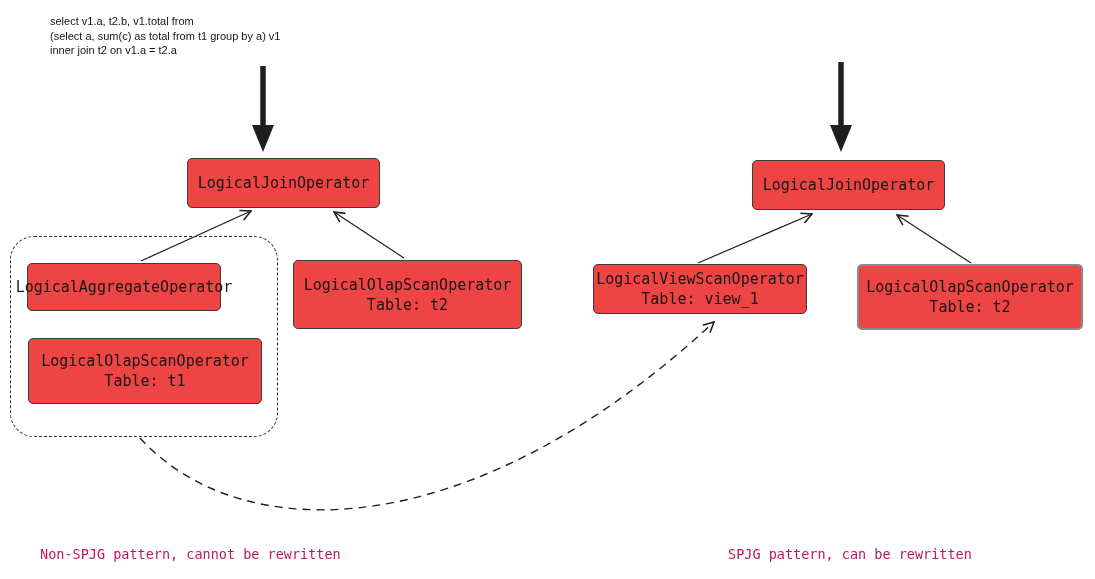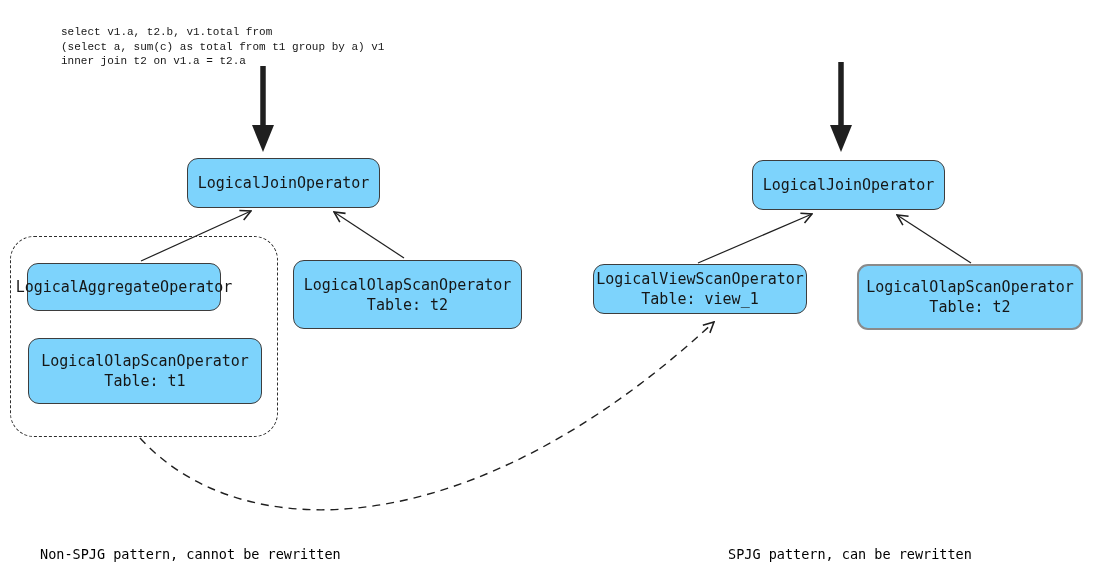--- a/index.html
+++ b/index.html
@@ -2,44 +2,44 @@
 <html><head>
 <meta charset="utf-8">
 <style>
   html,body{margin:0;padding:0;background:#ffffff;}
   .stage{
     position:relative;width:1095px;height:579px;background:#ffffff;overflow:hidden;
     font-family:"DejaVu Sans Mono","Liberation Mono",monospace;color:#1c1c1c;
   }
   .overlay{position:absolute;left:0;top:0;width:1095px;height:579px;}
   .sql{
-    position:absolute;margin:16px;white-space:pre;color:#161616;
-    font-family:Liberation Mono, monospace;
+    position:absolute;margin:5px;white-space:pre;color:#161616;
+    font-family:Liberation Sans, sans-serif;
   }
   .sql-left{left:45px;top:9px;font-size:11px;line-height:14.5px;}
   .sql-right{left:565px;top:33px;font-size:13px;line-height:16px;}
   .node{
-    position:absolute;box-sizing:border-box;background:#7dd3fc;
-    border:1.5px solid #3d3d3d;border-radius:11px;
+    position:absolute;box-sizing:border-box;background:#ef4444;
+    border:1.5px solid #3d3d3d;border-radius:5px;
     display:flex;flex-direction:column;align-items:center;justify-content:center;
     font-size:15px;line-height:20px;text-align:left;color:#161616;
   }
   .node-left-join   {left:187px;top:158px;width:193px;height:50px;}
   .node-aggregate   {left:27px; top:263px;width:194px;height:48px;}
   .node-scan-t1     {left:28px; top:338px;width:234px;height:66px;}
   .node-scan-t2-l   {left:293px;top:260px;width:229px;height:69px;}
   .node-right-join  {left:752px;top:160px;width:193px;height:50px;}
   .node-view-scan   {left:593px;top:264px;width:214px;height:50px;}
   .node-scan-t2-r   {left:857px;top:264px;width:226px;height:66px;border-color:#8a8a8a;border-width:2px;}
   .group-dashed{
     position:absolute;left:10px;top:236px;width:268px;height:201px;box-sizing:border-box;
     border:1.7px dashed #2e2e2e;border-radius:24px;background:transparent;
   }
   .caption{
-    position:absolute;top:546px;font-size:13.5px;color:#000000;white-space:pre;
+    position:absolute;top:546px;font-size:13.5px;color:#be185d;white-space:pre;
   }
   .caption-left{left:40px;}
   .caption-right{left:728px;}
 </style>
 </head>
 <body>
 
 <div class="stage">
 
   <svg class="overlay" viewBox="0 0 1095 579" xmlns="http://www.w3.org/2000/svg">

